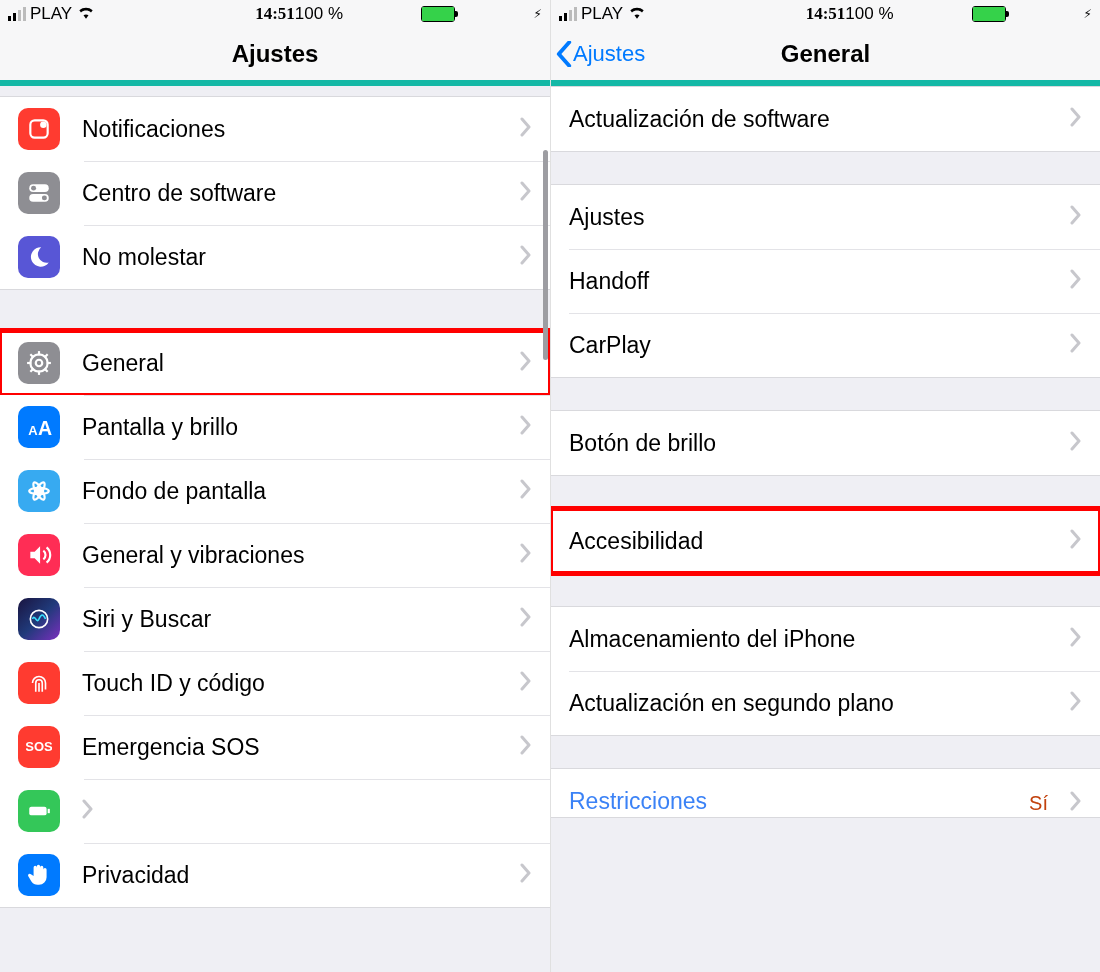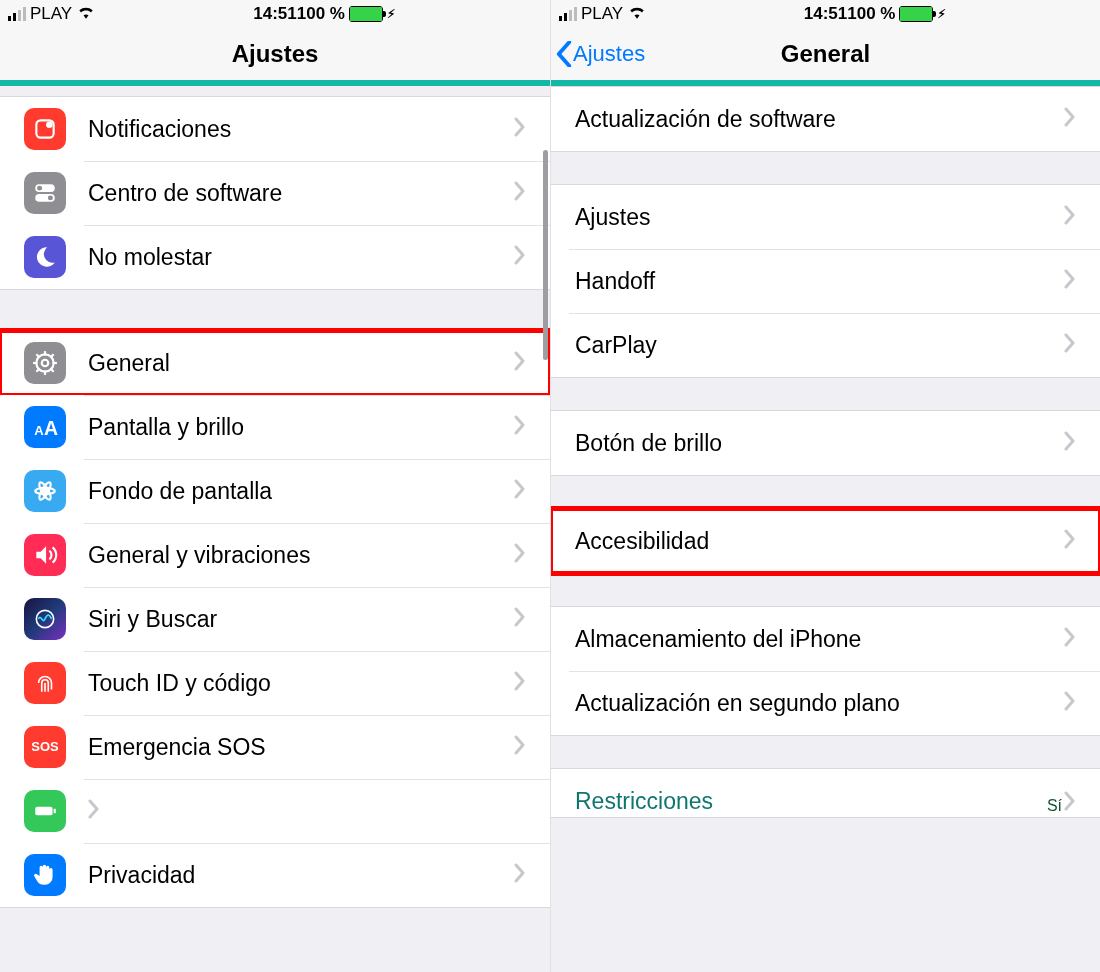--- a/index.html
+++ b/index.html
@@ -4,22 +4,22 @@
 <style>
   * { box-sizing: border-box; margin: 0; padding: 0; }
   html, body { width: 1100px; height: 972px; font-family: -apple-system, "Helvetica Neue", Arial, sans-serif; background:#fff; }
   .screens { display:flex; width:1100px; height:972px; }
   .screen { width:550px; height:972px; position:relative; background:#efeff4; overflow:hidden; }
   .screen + .screen { border-left:1px solid #e0e0e0; }
 
   
   .status { height:28px; display:flex; align-items:center; padding:12px 8px; background:#f7f7f8; font-size:17px; font-weight:500; }
   .status .left, .status .right { display:flex; align-items:center; gap:4px; flex:1; }
-  .status .center { flex:0 0 auto; font-weight:600;}
-  .status .right { justify-content:flex-start;font-weight:bold; }
+  .status .center { flex:0 0 auto; font-weight:600;font-family:Liberation Serif, serif;}
+  .status .right { justify-content:space-between; }
   .sigbars { display:flex; align-items:flex-end; gap:2px; height:14px;}
   .sigbars span { width:3px; background:#000; display:block;}
   .sigbars span.dim { background:#bbb;}
   .sigbars span:nth-child(1){height:5px}
   .sigbars span:nth-child(2){height:8px}
   .sigbars span:nth-child(3){height:11px}
   .sigbars span:nth-child(4){height:14px}
   .battery { width:34px; height:16px; border:1.5px solid #000; border-radius:3px; position:relative; display:flex; align-items:center;}
   .battery::after{content:"";position:absolute;right:-4px;top:4px;width:3px;height:6px;background:#000;border-radius:0 2px 2px 0;}
   .battery .fill{background:#35d24a;height:100%;width:100%;border-radius:1px;}
@@ -28,45 +28,45 @@
   
   .nav { height:58px; background:#f7f7f8; display:flex; align-items:center; border-bottom:6px solid #14b8a6; position:relative;}
   .nav .title { position:absolute; left:0; right:0; text-align:center; font-size:24px; font-weight:700; color:#000;}
   .nav .back { display:flex; align-items:center; color:#007aff; font-size:22px; padding-left:4px; z-index:2;}
   .nav .back svg{width:18px;height:26px;}
 
   
   .group { background:#fff; border-top:1px solid #d9d9dd; border-bottom:1px solid #d9d9dd; }
   .gap { height:40px; }
   .gap.sm { height:32px; }
-  .row { min-height:64px; display:flex; align-items:center; padding:0 24px; position:relative; background:#fff;}
+  .row { min-height:64px; display:flex; align-items:center; padding:0 18px; position:relative; background:#fff;}
   .row + .row::before { content:""; position:absolute; top:0; left:84px; right:0; height:1px; background:#e3e3e7;}
   .noicon .row + .row::before { left:18px; }
   .row .icon { width:42px; height:42px; border-radius:10px; margin-right:22px; flex:0 0 42px; display:flex; align-items:center; justify-content:center;}
   .row .label { flex:1; font-size:23px; color:#000;}
   .row .disclosure { color:#c7c7cc; }
   .row .disclosure svg{width:12px;height:20px;}
-  .row .value { color:#14532d; font-size:16px; margin-right:2px;}
+  .row .value { color:#c2410c; font-size:20px; margin-right:22px;}
 
   .highlight { outline:5px solid #ff0000; outline-offset:-2px; }
 
   .scrollbar { position:absolute; right:2px; top:150px; width:5px; height:210px; background:#9d9da2; border-radius:3px;}
 
   .icon svg { width:26px; height:26px; }
   .icon.red{background:#ff3b30}
   .icon.gray{background:#8e8e93}
   .icon.purple{background:#5856d6}
   .icon.blue{background:#007aff}
   .icon.teal{background:#37aaf1}
   .icon.pink{background:#ff2d55}
   .icon.siri{background:linear-gradient(135deg,#1a1440,#203a7a,#7b2fbf)}
   .icon.green{background:#34c759}
 
   .partial-row { min-height:48px; align-items:flex-end; padding-bottom:2px;}
-  .partial-row .label{color:#0f766e;}
+  .partial-row .label{color:#3b82f6;}
 </style>
 </head>
 <body>
 
 <div class="screens">
 
   <div class="screen">
     <div class="status">
       <div class="left">
         <span class="sigbars">

